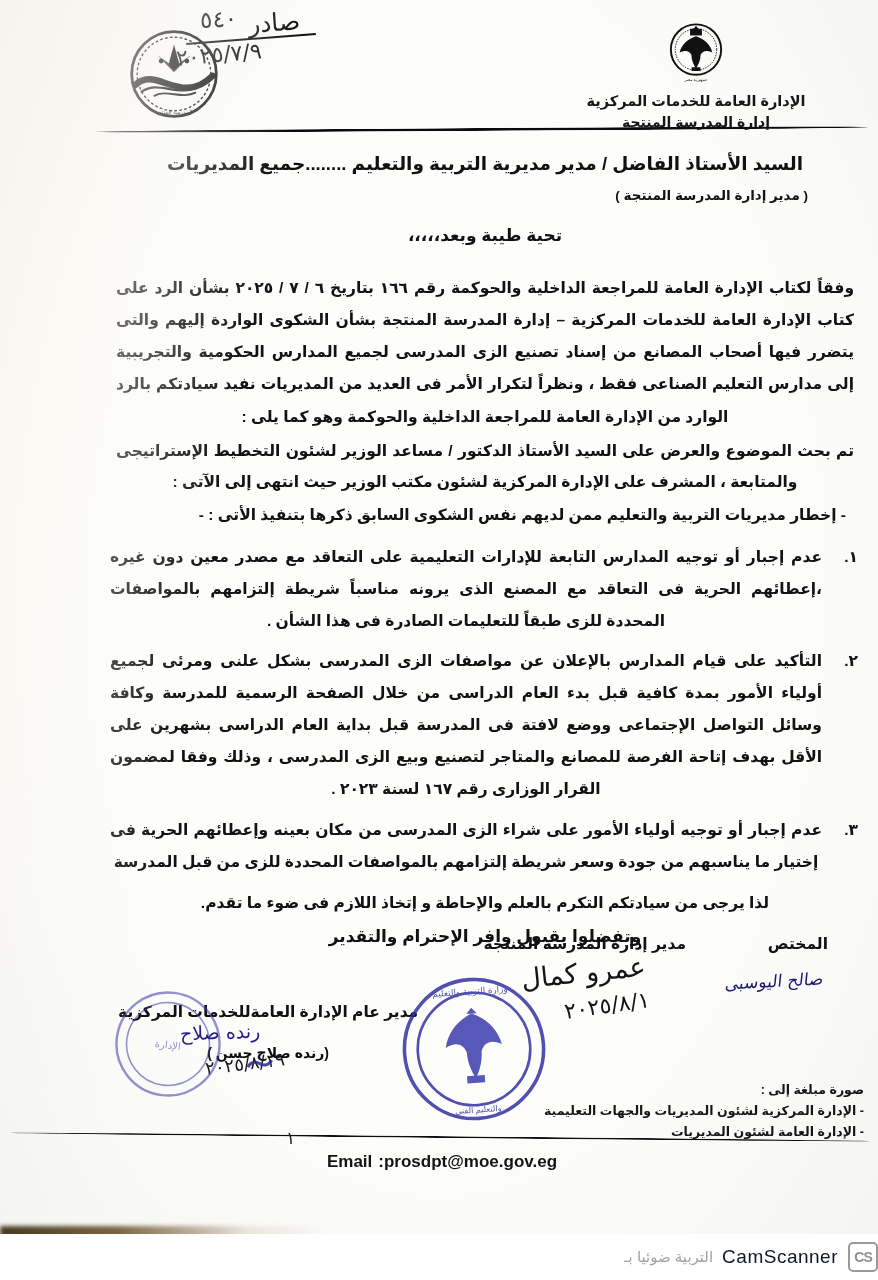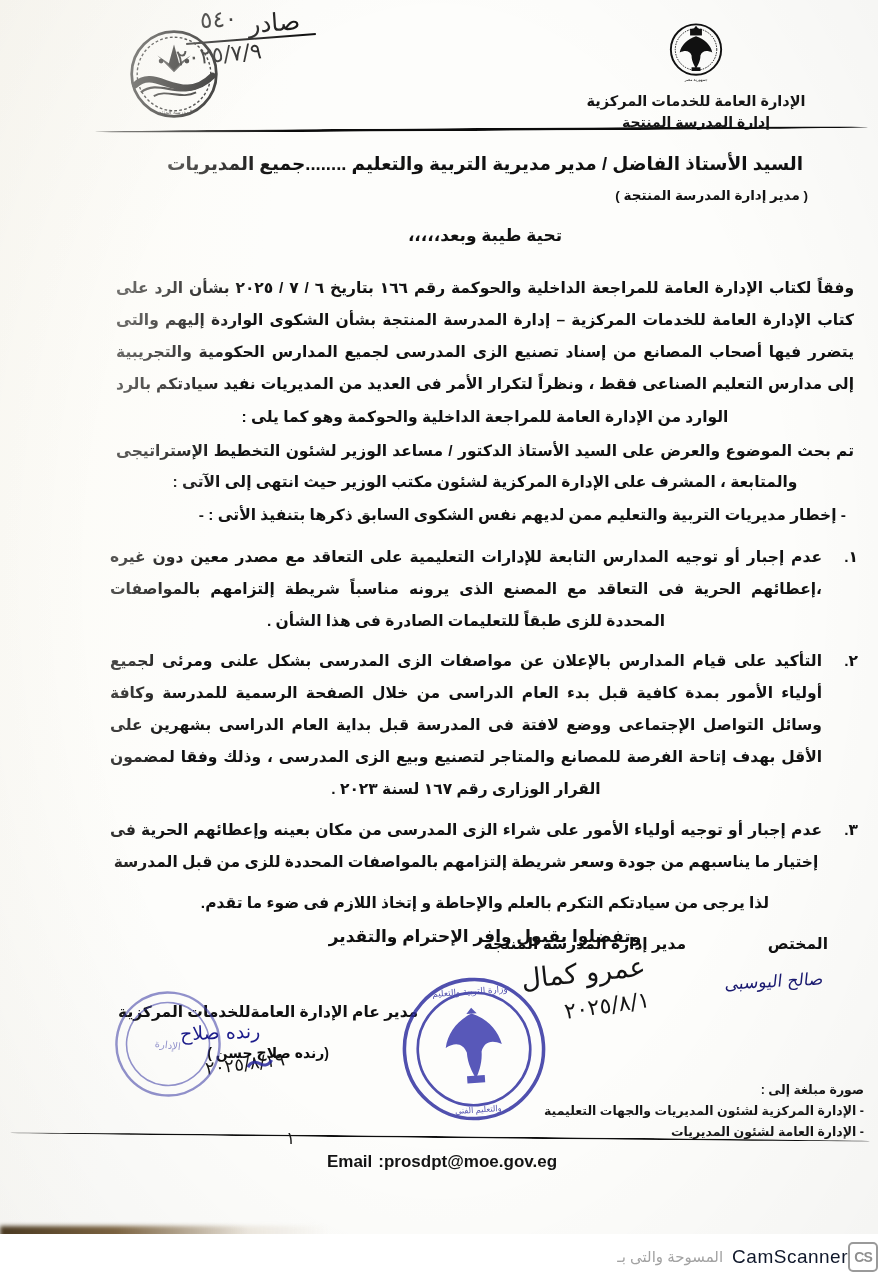--- a/index.html
+++ b/index.html
@@ -326,20 +326,21 @@
     z-index:50;
   }
   .cs-smudge{
     position:absolute;
     left:0;bottom:38px;width:330px;height:16px;
     background:linear-gradient(90deg,#4a3a22 0%,#7a6240 35%,rgba(190,170,140,0.25) 75%,rgba(255,255,255,0) 100%);
     filter:blur(2.2px);
     z-index:49;
   }
   .cs-logo{
+    margin-left:10px;
     width:26px;height:26px;
     border:2px solid #9a9a9a;
     border-radius:5px;
     color:#8f8f8f;
     font-family:"Liberation Sans","DejaVu Sans",sans-serif;
     font-weight:bold;
     font-size:14px;
     display:flex;align-items:center;justify-content:center;
     letter-spacing:-1px;
     direction:ltr;
@@ -469,17 +470,17 @@
   <div class="page-num">١</div>
 
   <div class="email">
     <span class="lbl">Email</span><span class="lbl">:</span><span>prosdpt@moe.gov.eg</span>
   </div>
 
   <div class="cs-smudge"></div>
   <div class="cs-bar">
     <div class="cs-logo">CS</div>
     <div class="cs-word">CamScanner</div>
-    <div class="cs-ar">المسوحة والتى بـ</div>
+    <div class="cs-ar">التربية ضوئيا بـ</div>
   </div>
 
   <div class="scan-tint"></div>
 </div>
 
 </body></html>

